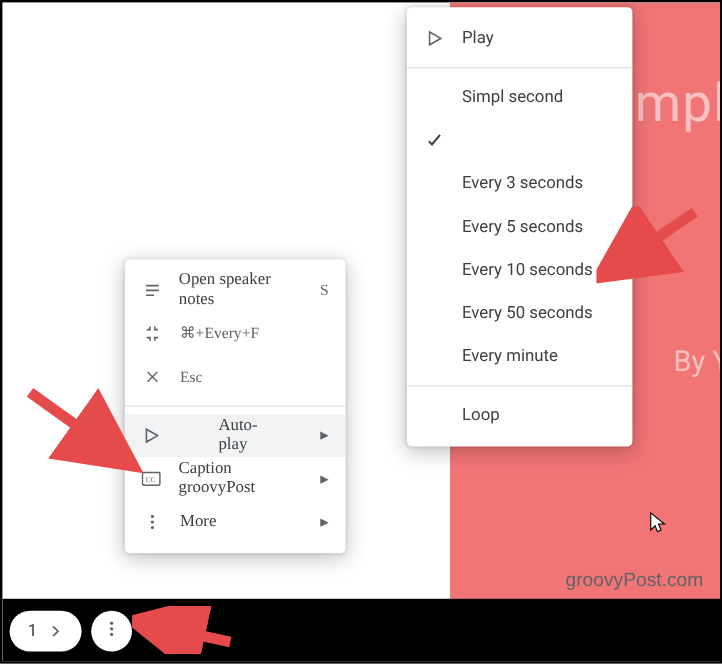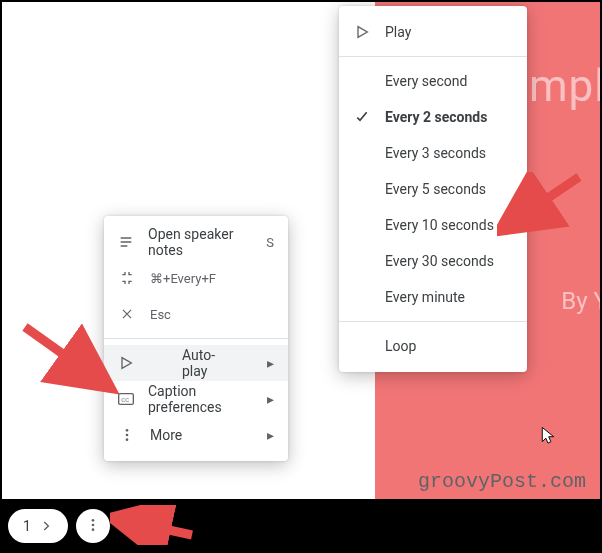--- a/index.html
+++ b/index.html
@@ -73,20 +73,21 @@
     position: absolute;
     background: #fff;
     border-radius: 4px;
     box-shadow: 0 4px 18px rgba(0,0,0,.25), 0 0 3px rgba(0,0,0,.15);
     padding: 8px 0;
   }
   .menu1 {
     left: 102px;
     top: 214px;
     width: 184px;
+    font-family: Liberation Serif, serif;
   }
   .menu2 {
     left: 337px;
     top: 4px;
     width: 188px;
   }
   .mi {
     display: flex;
     align-items: center;
     height: 36px;
@@ -100,22 +101,22 @@
   .mi .arrow { color: #5f6368; }
   .mi .ico { width: 18px; display:inline-flex; justify-content:center; color:#5f6368; }
   .sep { height: 1px; background: #e0e0e0; margin: 6px 0; }
   .checked .lab { font-weight: 700; }
   .check-col { width: 18px; display:inline-flex; justify-content:center; }
   .watermark {
     position: absolute;
     right: 14px;
     bottom: 58px;
     color: #5f6368;
-    font-family: Liberation Mono, monospace;
-    font-size: 20px;
+    font-family: Liberation Sans, sans-serif;
+    font-size: 16px;
   }
   .highlight { background:#f1f3f4;gap:48px; }
   .cursor {
     position: absolute;
     left: 537px;
     top: 424px;
   }
   .arrow-anno {
     position: absolute;
     pointer-events: none;
@@ -164,21 +165,21 @@
     <span class="lab">Auto-play</span>
     <span class="arrow">▸</span>
   </div>
   <div class="mi">
     <span class="ico">
       <svg width="16" height="12" viewBox="0 0 24 18" fill="none" stroke="#5f6368" stroke-width="2">
           <rect x="1" y="1" width="22" height="16" rx="2"></rect>
           <text x="5" y="13" font-size="9" fill="#5f6368" stroke="none">CC</text>
         </svg>
     </span>
-    <span class="lab">Caption preferences</span>
+    <span class="lab">Caption groovyPost</span>
     <span class="arrow">▸</span>
   </div>
   <div class="mi">
     <span class="ico">
       <svg width="16" height="16" viewBox="0 0 24 24" fill="#5f6368">
           <circle cx="12" cy="5" r="2"></circle>
           <circle cx="12" cy="12" r="2"></circle>
           <circle cx="12" cy="19" r="2"></circle>
         </svg>
     </span>
@@ -192,45 +193,44 @@
     <span class="check-col">
       <svg width="16" height="16" viewBox="0 0 24 24" fill="none" stroke="#5f6368" stroke-width="2">
           <path d="M6 4l14 8-14 8z"></path>
         </svg>
     </span>
     <span class="lab">Play</span>
   </div>
   <div class="sep"></div>
   <div class="mi">
     <span class="check-col"></span>
-    <span class="lab">Every second</span>
+    <span class="lab">Simpl second</span>
   </div>
   <div class="mi checked">
     <span class="check-col">
       <svg width="16" height="16" viewBox="0 0 24 24" fill="none" stroke="#3c4043" stroke-width="2.5">
           <path d="M5 13l4 4 10-12"></path>
         </svg>
     </span>
-    <span class="lab">Every 2 seconds</span>
   </div>
   <div class="mi">
     <span class="check-col"></span>
     <span class="lab">Every 3 seconds</span>
   </div>
   <div class="mi">
     <span class="check-col"></span>
     <span class="lab">Every 5 seconds</span>
   </div>
   <div class="mi">
     <span class="check-col"></span>
     <span class="lab">Every 10 seconds</span>
   </div>
   <div class="mi">
     <span class="check-col"></span>
-    <span class="lab">Every 30 seconds</span>
+    <span class="lab">Every 50 seconds</span>
   </div>
   <div class="mi">
     <span class="check-col"></span>
     <span class="lab">Every minute</span>
   </div>
   <div class="sep"></div>
   <div class="mi">
     <span class="check-col"></span>
     <span class="lab">Loop</span>
   </div>

